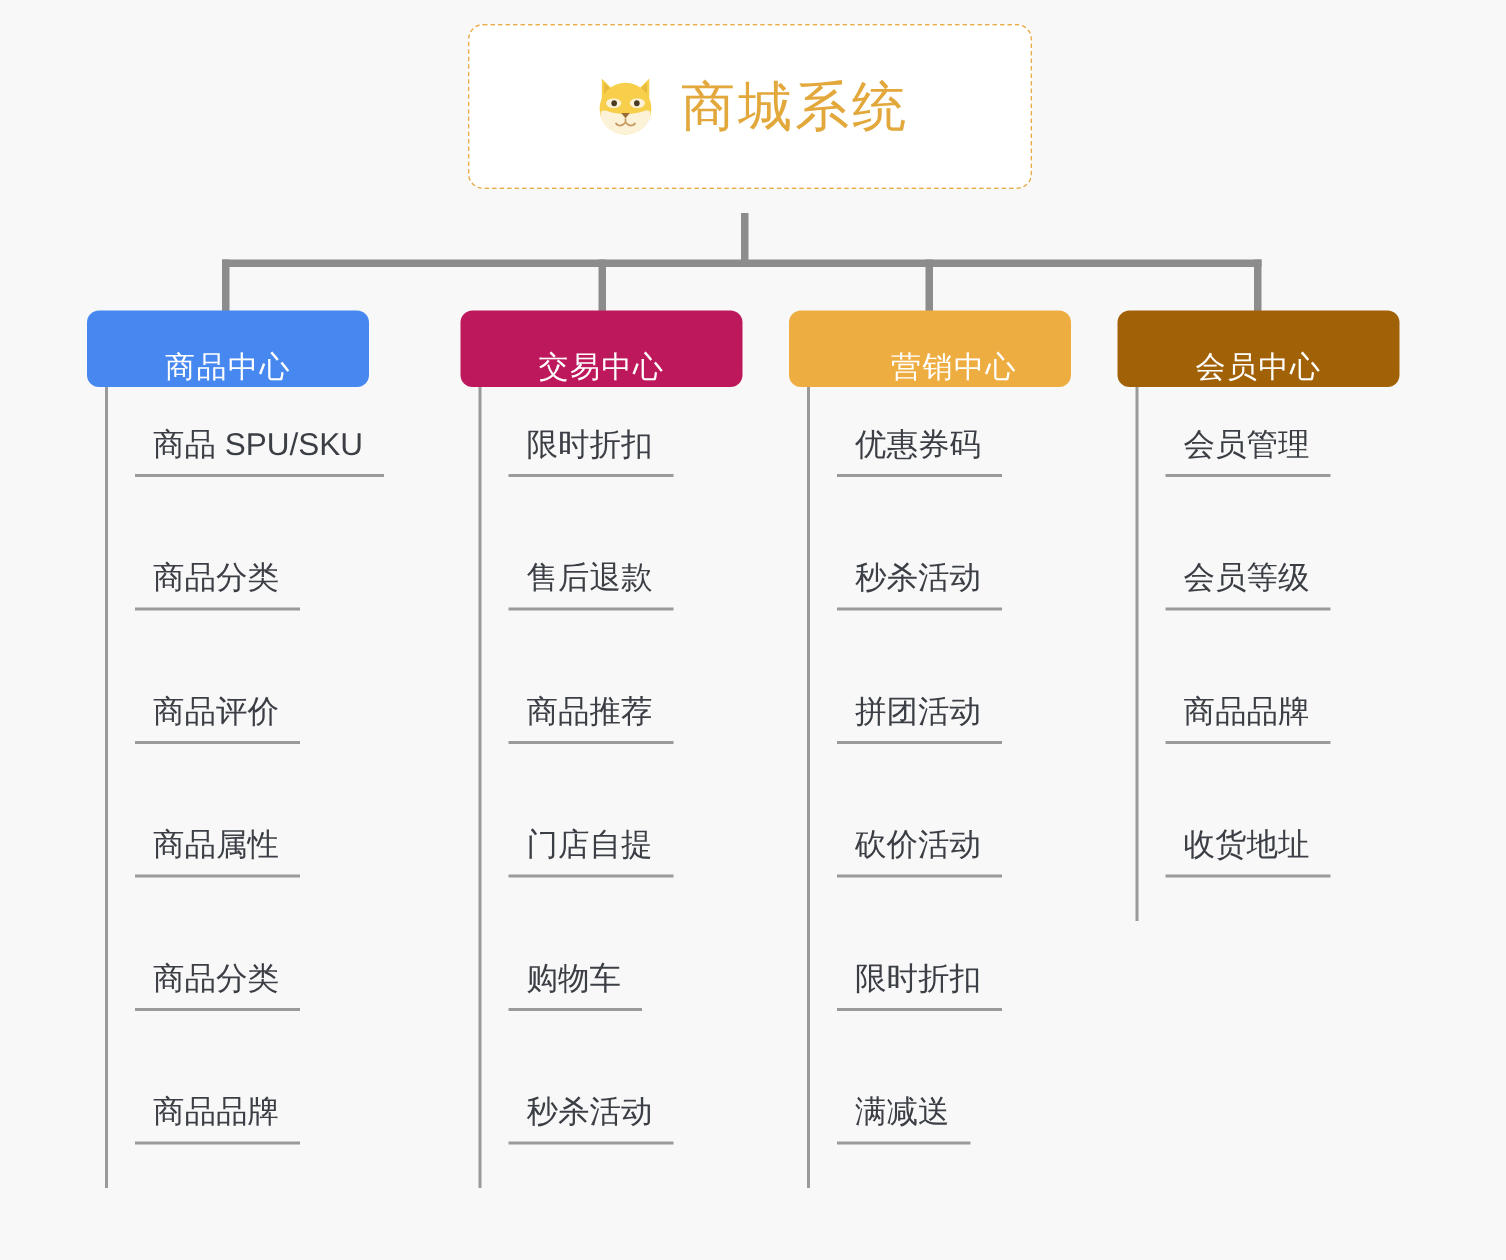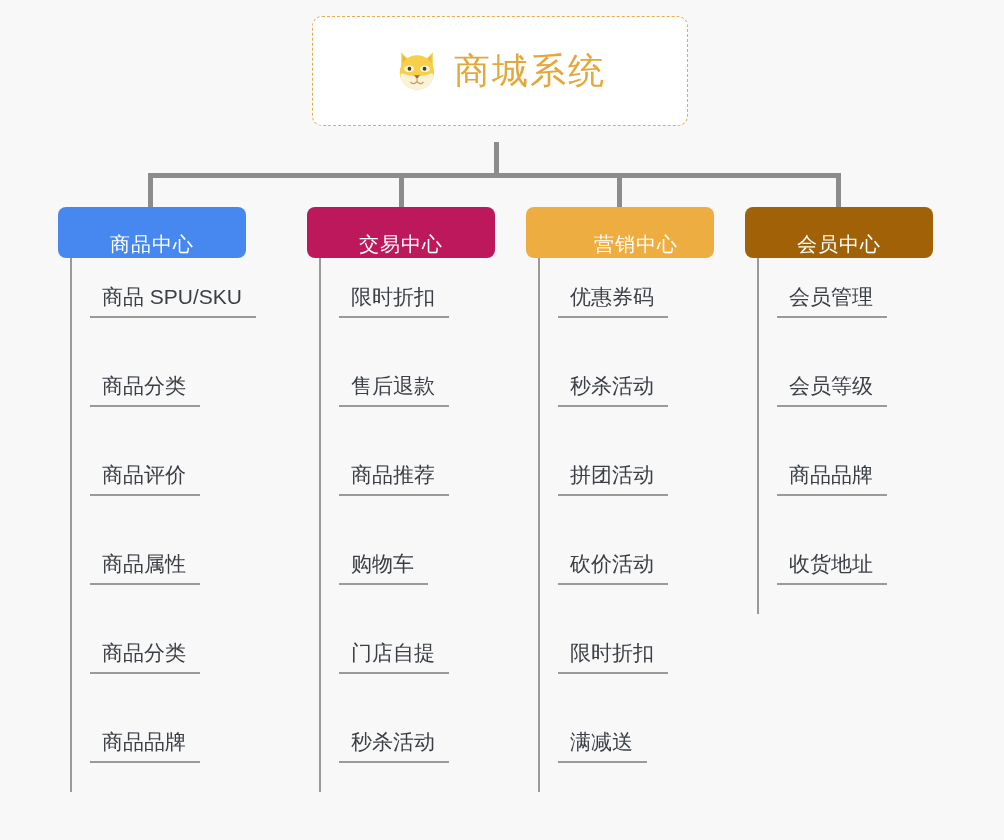--- a/index.html
+++ b/index.html
@@ -180,24 +180,24 @@
         <div class="leaf">
           <span class="leaf-label">限时折扣</span>
         </div>
         <div class="leaf">
           <span class="leaf-label">售后退款</span>
         </div>
         <div class="leaf">
           <span class="leaf-label">商品推荐</span>
         </div>
         <div class="leaf">
+          <span class="leaf-label">门店自提</span>
+        </div>
+        <div class="leaf">
           <span class="leaf-label">购物车</span>
-        </div>
-        <div class="leaf">
-          <span class="leaf-label">门店自提</span>
         </div>
         <div class="leaf">
           <span class="leaf-label">秒杀活动</span>
         </div>
       </div>
     </div>
   <div class="column col-2">
       <div class="cat-header" style="background: rgb(238, 173, 65); padding-left: 32px;">
         <span>营销中心</span>
       </div>

